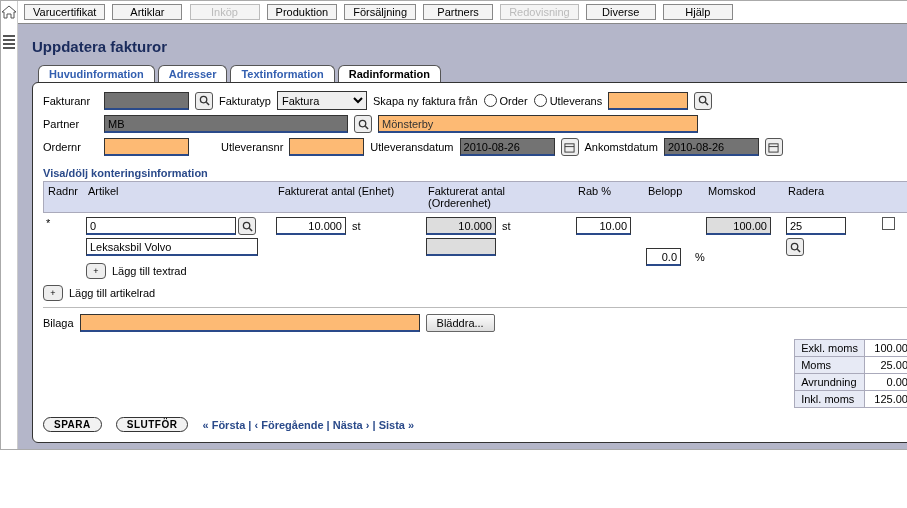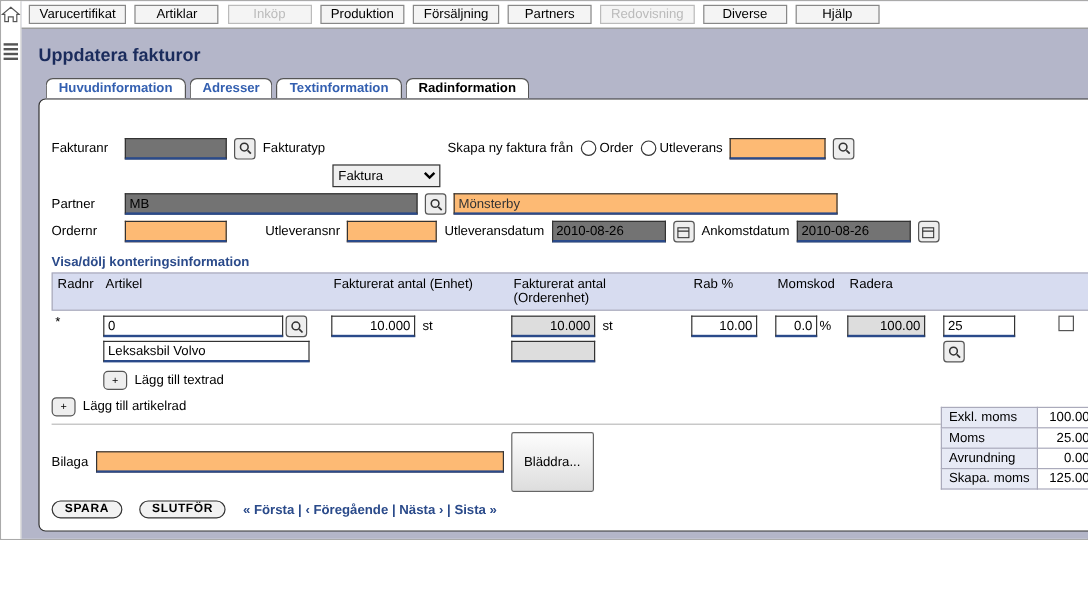--- a/index.html
+++ b/index.html
@@ -103,21 +103,21 @@
     padding:1px 3px;
     font-size:11px;
     background:#737373;
   }
   input.text.ro { background:#fdba74; color:#333;}
   .look-btn {
     width:18px;height:18px;border:1px solid #555;border-radius:3px;
     background:#eee;display:inline-flex;align-items:center;justify-content:center;
     cursor:pointer;font-size:10px;
   }
-  select.sel { border:1px solid #333; height:19px; font-size:11px;margin-top:46px; }
+  select.sel { border:1px solid #333; height:19px; font-size:11px; }
   .radio-box { display:inline-flex;align-items:center;gap:3px; }
   .radio-circ { width:13px;height:13px;border:1px solid #333;border-radius:50%;display:inline-block;}
   .cal-btn {
     width:18px;height:18px;border:1px solid #555;border-radius:3px;background:#eee;
     display:inline-flex;align-items:center;justify-content:center;cursor:pointer;
   }
   .sub-head {
     color:#2a4a8a;font-weight:bold;margin:6px 0 2px 0;font-size:11px;
   }
   .grid-head {
@@ -152,21 +152,21 @@
   .nav-links span { cursor:pointer; }
   .totals {
     position:absolute; right:10px; bottom:34px;
     border-collapse:collapse;font-size:11px;
   }
   .totals td { border:1px solid #aab;padding:2px 6px;background:#e7eaf5;}
   .totals td.val { background:#fff; text-align:right; min-width:50px;}
   .bottom-row { display:flex;align-items:center;gap:14px;margin-top:auto;}
   .browse-btn {
     border:1px solid #666;background:linear-gradient(#fdfdfd,#ddd);
-    padding:18px 10px;font-size:11px;cursor:pointer;border-radius:2px;
+    padding:2px 10px;font-size:11px;cursor:pointer;border-radius:2px;
   }
   .unit-lbl { font-size:11px;margin-left:3px;}
   .article-wrap { display:flex;flex-direction:column;gap:3px;}
   .article-top { display:flex;align-items:center;gap:2px;}
 </style>
 </head>
 <body>
 
 <div class="app">
   <div class="left-rail">
@@ -272,20 +272,21 @@
         </div>
 
         <div class="sub-head">Visa/dölj konteringsinformation</div>
 
         <div class="grid-head">
           <div>Radnr</div>
           <div>Artikel</div>
           <div>Fakturerat antal (Enhet)</div>
           <div>Fakturerat antal (Orderenhet)</div>
           <div>Rab %</div>
+          <div>Belopp</div>
           <div>Momskod</div>
           <div>Radera</div>
         </div>
 
         <div class="grid-row">
           <div class="cell">*</div>
           <div class="cell article-wrap">
             <div class="article-top">
               <input class="cell-in" style="width: 150px;" value="0">
               <span class="look-btn">
@@ -304,21 +305,21 @@
           <div class="cell">
             <input class="cell-in num" style="width: 70px; text-align: right;" value="10.000">
             <span class="unit-lbl">st</span>
           </div>
           <div class="cell">
             <input class="cell-in ro num" style="width: 70px; text-align: right;" value="10.000">
             <span class="unit-lbl">st</span>
             <div style="margin-top:3px"><input class="cell-in ro" style="width: 70px;"></div>
           </div>
           <div class="cell"><input class="cell-in num" style="width: 55px; text-align: right;" value="10.00"></div>
-          <div class="cell" style="display:flex;align-items:center;gap:2px;">
+          <div class="cell" style="display:flex;align-items:center;gap:14px;margin-top:31px;">
             <input class="cell-in num" style="width: 35px; text-align: right;" value="0.0">
             <span>%</span>
           </div>
           <div class="cell"><input class="cell-in ro num" style="width: 65px; text-align: right;" value="100.00"></div>
           <div class="cell">
             <input class="cell-in" style="width: 60px;" value="25">
             <div style="margin-top:3px"><span class="look-btn">
               <svg width="11" height="11" viewBox="0 0 12 12">
                     <circle cx="5" cy="5" r="3.5" fill="none" stroke="#333" stroke-width="1.4"></circle>
                     <line x1="8" y1="8" x2="11" y2="11" stroke="#333" stroke-width="1.6"></line>
@@ -349,21 +350,21 @@
               </tr>
           <tr>
                 <td>Moms</td>
                 <td class="val">25.00</td>
               </tr>
           <tr>
                 <td>Avrundning</td>
                 <td class="val">0.00</td>
               </tr>
           <tr>
-                <td>Skapa. moms</td>
+                <td>Inkl. moms</td>
                 <td class="val">125.00</td>
               </tr>
         </tbody>
           </table>
 
         <div class="bottom-row">
           <span class="pill-btn">SPARA</span>
           <span class="pill-btn">SLUTFÖR</span>
           <span class="nav-links">
             <span>« Första</span> |

